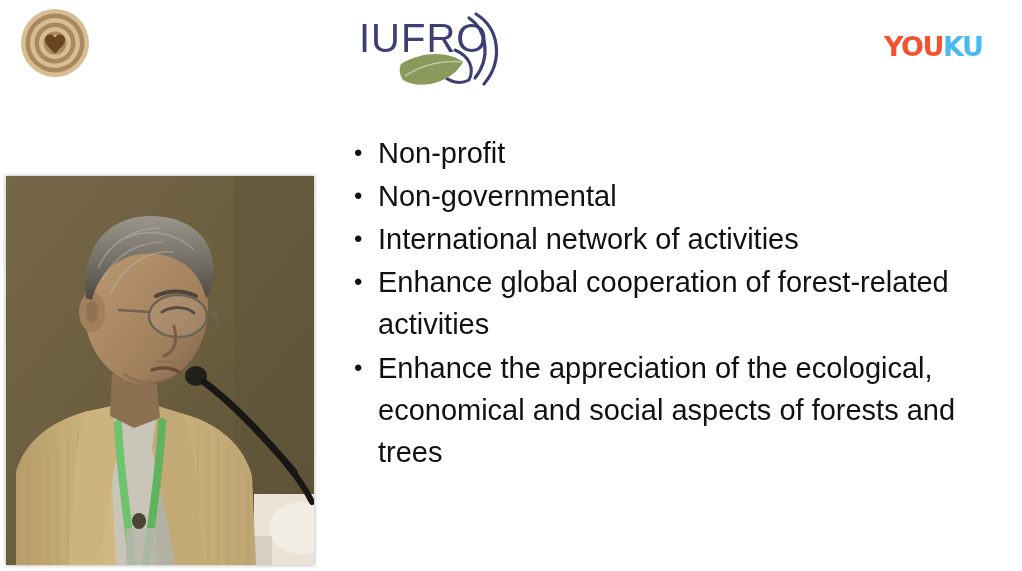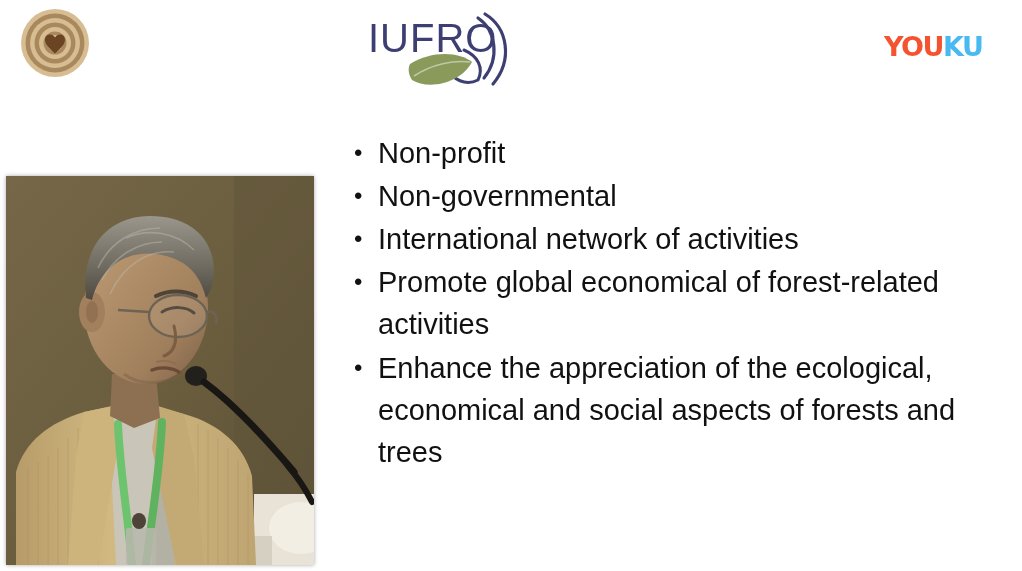--- a/index.html
+++ b/index.html
@@ -9,21 +9,21 @@
     font-family:"Liberation Sans", sans-serif;
     overflow:hidden;
   }
   .slide { position:relative; width:1022px; height:571px; background:#fff; }
 
   
   .ring-logo { position:absolute; left:18px; top:8px; width:74px; height:70px; }
   .ring-logo svg { display:block; width:100%; height:100%; }
 
   
-  .iufro-logo { position:absolute; left:366px; top:6px; width:152px; height:92px; }
+  .iufro-logo { position:absolute; left:357px; top:6px; width:152px; height:92px; }
   .iufro-logo svg { display:block; width:100%; height:100%; }
 
   
   .header-title {
     position:absolute; left:505px; top:14px; width:508px;
     font-family:"Liberation Serif", serif;
     font-size:29px; line-height:36px; color:#111;
     text-align:center; letter-spacing:.1px;
   }
 
@@ -204,21 +204,21 @@
     <div class="bullet-item">
       <span class="bullet-dot">•</span>
       <span class="bullet-text">Non-governmental</span>
     </div>
     <div class="bullet-item">
       <span class="bullet-dot">•</span>
       <span class="bullet-text">International network of activities</span>
     </div>
     <div class="bullet-item wrap-2">
       <span class="bullet-dot">•</span>
-      <span class="bullet-text">Promote global economical of forest-related activities</span>
+      <span class="bullet-text">Enhance global cooperation of forest-related activities</span>
     </div>
     <div class="bullet-item wrap-2">
       <span class="bullet-dot">•</span>
       <span class="bullet-text">Enhance the appreciation of the ecological, economical and social aspects of forests and trees</span>
     </div>
   </div>
 
 </div>
 
 </body></html>

